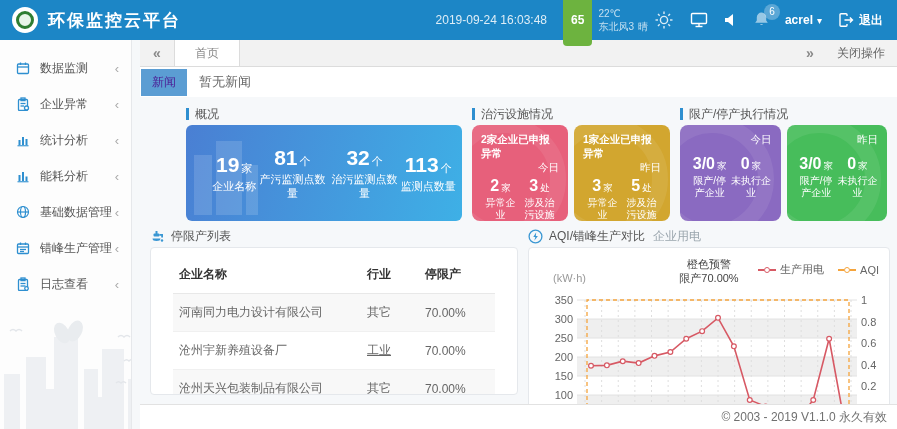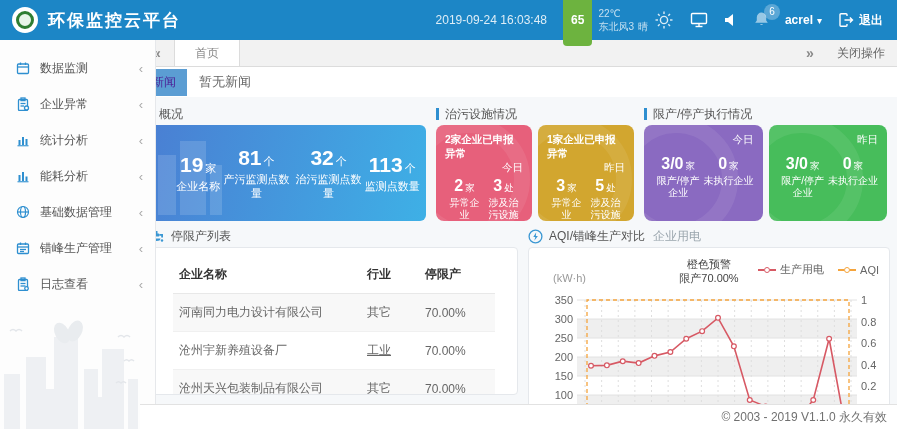--- a/index.html
+++ b/index.html
@@ -23,21 +23,21 @@
   .hicon { display:flex; align-items:center; cursor:pointer; }
   .bell-wrap { position:relative; cursor:pointer; }
   .badge { position:absolute; top:-7px; right:-11px; width:16px; height:16px; border-radius:50%;
            background:rgba(255,255,255,.28); color:#fff; font-size:10px;
            display:flex; align-items:center; justify-content:center; }
   .user { display:flex; align-items:center; gap:4px; cursor:pointer; font-weight:bold; color:#fff; }
   .caret { font-size:10px; color:#fff; }
   .logout { display:flex; align-items:center; gap:5px; cursor:pointer; color:#fff; font-weight:bold; }
 
   
-  .sidebar { position:absolute; top:40px; left:0; bottom:0; width:156px; background:#fdfdfd;
+  .sidebar { position:absolute; top:40px; left:0; bottom:0; width:132px; background:#fdfdfd;
              border-right:1px solid #e6e8eb; z-index:6; overflow:hidden; }
   .snav { padding-top:10px; position:relative; z-index:2; }
   .sitem { height:36px; display:flex; align-items:center; padding:0 12px 0 16px; cursor:pointer; }
   .sitem .sicon { width:15px; margin-right:9px; display:flex; }
   .sitem .slbl { font-size:12px; color:#555; flex:1; }
   .sitem .chev { color:#aaa; font-size:13px; }
   .skyline { position:absolute; bottom:0; left:0; z-index:1; }
 
   
   .main { position:absolute; left:140px; top:40px; right:0; bottom:0; display:flex; flex-direction:column; }
@@ -51,21 +51,21 @@
                color:#666; font-size:12px; }
   .newsbar { height:30px; background:#fff; display:flex; align-items:center; flex:none; }
   .news-label { background:#5b9dd3; color:#4c1d95; font-size:12px; padding:5px 11px; margin-left:1px; }
   .news-text { font-size:13px; color:#666; margin-left:12px; }
   .content { flex:1; padding:6px 10px; position:relative; }
 
   .sec-title { display:flex; align-items:center; gap:6px; height:22px; font-size:12px; color:#555; }
   .sec-bar { width:3px; height:12px; background:var(--accent_blue,#2e8fd0); }
   .sec-sub { color:#9aa5ad; margin-left:2px; }
 
-  .row1 { display:flex; gap:10px; }
+  .row1 { display:flex; gap:10px;margin-left:36px; }
   .sec-overview { width:276px; flex:none; }
   .sec-treat { width:198px; flex:none; }
   .sec-restrict { flex:1; }
 
   .ov-card { height:96px; border-radius:6px; color:#fff; position:relative; overflow:hidden;
              background:linear-gradient(105deg, var(--overview_grad_a,#4a7fd3), var(--overview_grad_b,#3eb0e6));
              display:flex; align-items:center; justify-content:space-evenly; padding:0 6px 0 26px; }
   .ov-wm { position:absolute; left:8px; top:12px; opacity:.14; }
   .ov-stat { text-align:center; max-width:72px; position:relative; z-index:2; }
   .ov-num { font-size:21px; font-weight:bold; line-height:1.1; }

